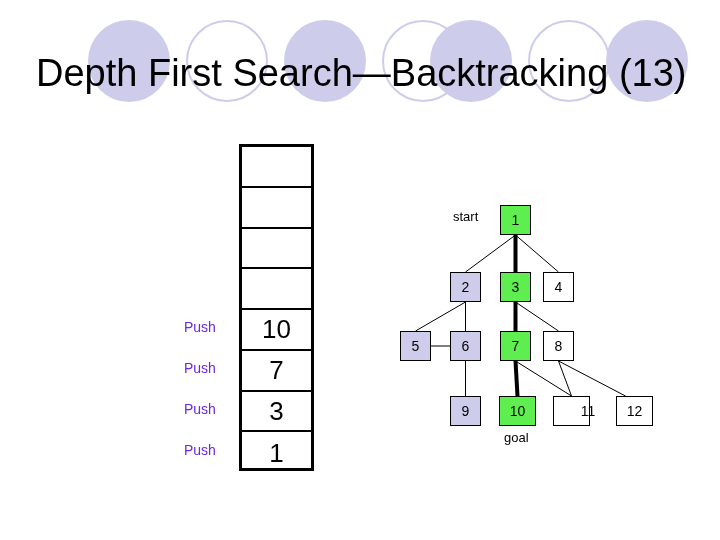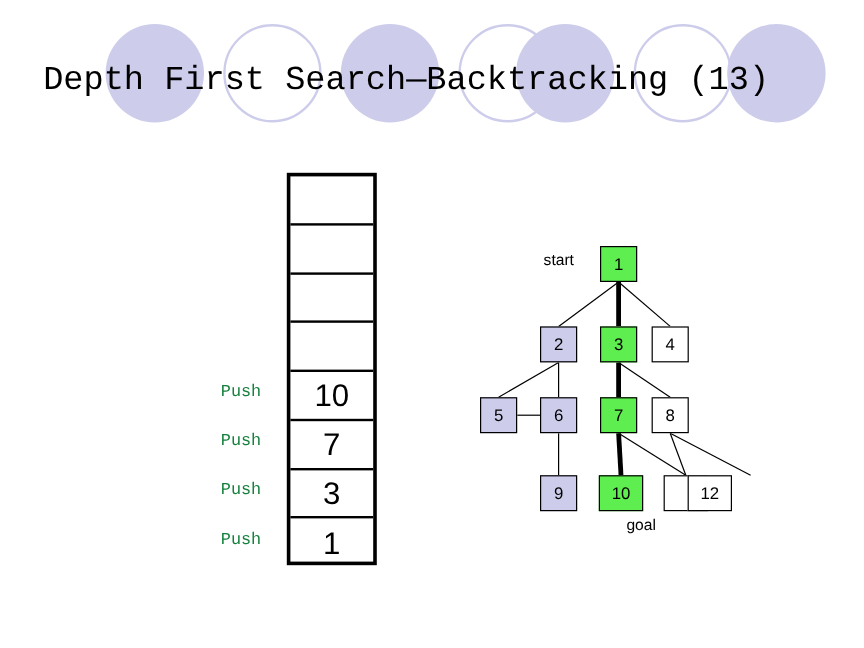--- a/index.html
+++ b/index.html
@@ -11,21 +11,21 @@
   #stage{position:absolute;left:0;top:0;width:720px;height:540px;}
 
   
   .deco{position:absolute;border-radius:50%;box-sizing:border-box;}
   .deco.filled{background:#cdcdeb;}
   .deco.hollow{background:transparent;border:2px solid #cdcdeb;}
 
   
   #title{
     position:absolute;left:36px;top:52px;
-    font-size:28px;color:#000;white-space:nowrap;letter-spacing:0px;font-family:Liberation Mono, monospace;
+    font-size:38px;color:#000;white-space:nowrap;letter-spacing:0px;
   }
 
   
   #bullet-row{position:absolute;left:44px;top:134px;height:28px;white-space:nowrap;}
   #bullet-dot{
     display:inline-block;width:11px;height:11px;border-radius:50%;
     background:#cdcdeb;vertical-align:middle;margin-right:18px;
   }
   #bullet-label{display:inline-block;font-size:21px;color:#000;vertical-align:middle;}
 
@@ -34,22 +34,22 @@
     position:absolute;left:239px;top:144px;width:75px;height:327px;
     border:3px solid #000;box-sizing:border-box;background:#fff;
   }
   .stack-cell{
     height:40.75px;box-sizing:border-box;border-bottom:2px solid #000;
     display:flex;align-items:center;justify-content:center;
     font-size:26px;color:#000;line-height:1;
   }
   .stack-cell:last-child{border-bottom:none;}
   .push-label{
-    position:absolute;font-size:14px;color:#15803d;text-align:left;
-    left:184px;width:52px;font-family:Liberation Mono, monospace;
+    position:absolute;font-size:14px;color:#6d28d9;text-align:left;
+    left:184px;width:52px;
   }
 
   
   #tree{position:absolute;left:0;top:0;width:720px;height:540px;}
   #edges{position:absolute;left:0;top:0;width:720px;height:540px;}
   .node{
     position:absolute;box-sizing:border-box;border:1.5px solid #000;
     display:flex;align-items:center;justify-content:center;
     font-size:14px;color:#000;background:#fff;line-height:1;
   }
@@ -114,21 +114,21 @@
         <div class="node lav" style="left: 450px; top: 272px; width: 31px; height: 30px;">2</div>
         <div class="node green" style="left: 500px; top: 272px; width: 31px; height: 30px;">3</div>
         <div class="node white" style="left: 543px; top: 272px; width: 31px; height: 30px;">4</div>
         <div class="node lav" style="left: 400px; top: 331px; width: 31px; height: 30px;">5</div>
         <div class="node lav" style="left: 450px; top: 331px; width: 31px; height: 30px;">6</div>
         <div class="node green" style="left: 500px; top: 331px; width: 31px; height: 30px;">7</div>
         <div class="node white" style="left: 543px; top: 331px; width: 31px; height: 30px;">8</div>
         <div class="node lav" style="left: 450px; top: 396px; width: 31px; height: 30px;">9</div>
         <div class="node green" style="left: 499px; top: 396px; width: 37px; height: 30px;">10</div>
         <div class="node white" style="left: 553px; top: 396px; width: 37px; height: 30px; padding-left: 33px;">11</div>
-        <div class="node white" style="left: 573px; top: 396px; width: 37px; height: 30px;">12</div>
+        <div class="node white" style="left: 616px; top: 396px; width: 37px; height: 30px;">12</div>
       </div>
     <div id="caption-layer">
         <div class="caption" style="left: 453px; top: 209px;">start</div>
-        <div class="caption" style="left: 522px; top: 430px;">goal</div>
+        <div class="caption" style="left: 504px; top: 430px;">goal</div>
       </div>
   </div>
 
 </div>
 
 </body></html>

